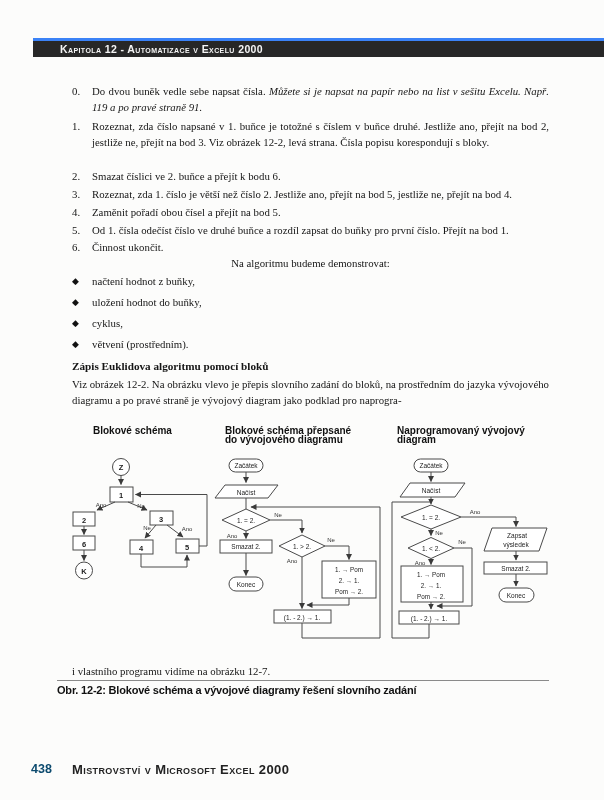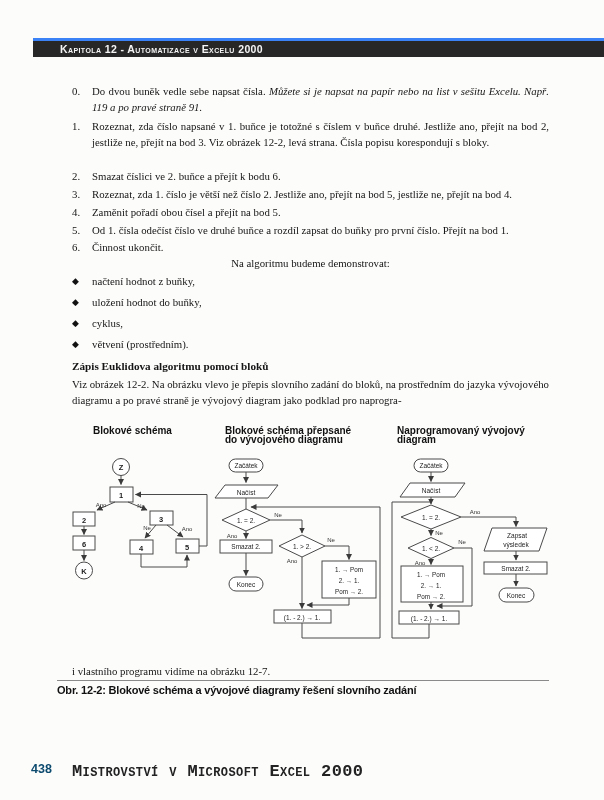--- a/index.html
+++ b/index.html
@@ -28,22 +28,22 @@
     font-size:10px;line-height:9px;color:#111;}
 
   
   .fig-rule{position:absolute;left:57px;top:680px;width:492px;height:1px;background:#8a8a8a;}
   .caption{position:absolute;left:57px;top:684px;width:500px;font-family:"Liberation Sans",sans-serif;
     font-weight:bold;font-size:11px;letter-spacing:-0.2px;color:#111;text-align:left;}
 
   
   .footer-num{position:absolute;left:19px;top:762px;font-family:"Liberation Sans",sans-serif;
     font-weight:bold;font-size:12.5px;color:#0c4a6e;margin-left:12px;}
-  .footer-title{position:absolute;left:72px;top:762px;font-family:Liberation Mono, monospace;
-    font-weight:bold;font-size:17px;font-variant:small-caps;letter-spacing:.4px;color:#222;}
+  .footer-title{position:absolute;left:72px;top:762px;font-family:Liberation Sans, sans-serif;
+    font-weight:bold;font-size:13px;font-variant:small-caps;letter-spacing:.4px;color:#222;}
 
   
   svg.diagram{position:absolute;left:0;top:0;pointer-events:none;}
   svg .shape{fill:#ffffff;stroke:#4a4a4a;stroke-width:1;}
   svg .wire{fill:none;stroke:#4a4a4a;stroke-width:1;}
   svg text{font-family:"Liberation Sans",sans-serif;fill:#1c1c1c;text-anchor:middle;font-size:6.5px;}
   svg text.blocknum{font-size:7.5px;font-weight:bold;}
   svg text.edge{font-size:6px;fill:#333;}
   svg text.small{font-size:6.3px;}
 </style>

